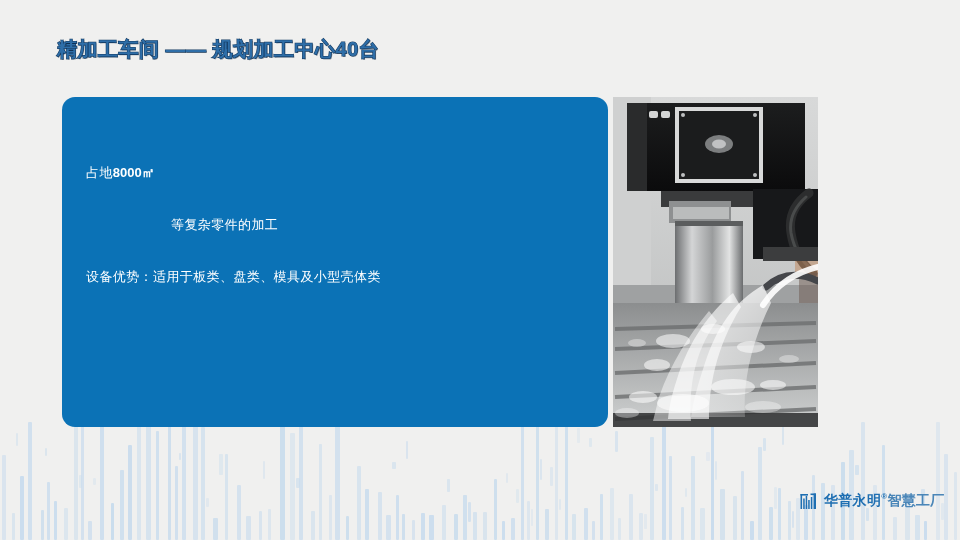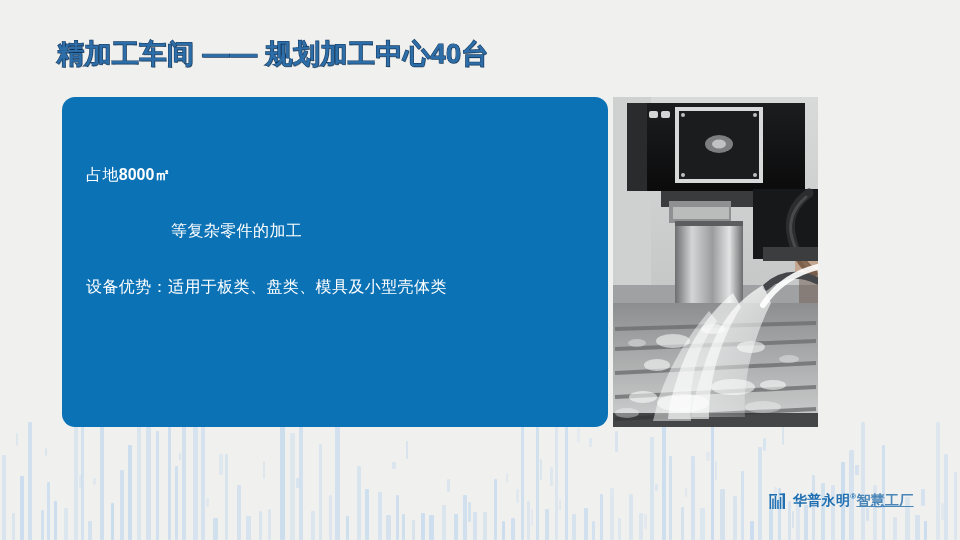--- a/index.html
+++ b/index.html
@@ -18,65 +18,65 @@
   
   #bars { position:absolute; left:0; bottom:0; width:960px; height:120px; overflow:hidden; }
   #bars i {
     position:absolute; bottom:0; display:block;
     background:#c9dced; border-radius:1px;
   }
 
   
   #title {
     position:absolute; left:57px; top:36px;
-    font-size:27px; font-weight:bold; letter-spacing:0.5px;
+    font-size:20px; font-weight:bold; letter-spacing:0.5px;
     color:#2e6ea8;
     -webkit-text-stroke:1.1px #12385f;
     paint-order: stroke fill;
     text-shadow: 0.8px 0.8px 0 rgba(10,40,70,.45);
     white-space:nowrap;
   }
 
   
   #panel {
     position:absolute; left:62px; top:97px; width:546px; height:330px;
     background:#0b72b6; border-radius:13px;
   }
   #panel-text {
     position:absolute; left:24px; top:68px; right:10px;
     color:#ffffff;
   }
   .pline {
-    font-size:16px; line-height:1.3; white-space:nowrap;
+    font-size:13px; line-height:1.3; white-space:nowrap;
     margin-bottom:35px; letter-spacing:.4px;
   }
   .pline:last-child { margin-bottom:0; }
   .pline.indent { padding-left:85px; }
   .pline b { font-weight:bold; letter-spacing:0; }
 
   
   #photo {
     position:absolute; left:613px; top:97px; width:205px; height:330px;
     overflow:hidden; background:#9a9a9a;
   }
   #photo svg { display:block; width:205px; height:330px; }
 
   
   #logo {
-    position:absolute; left:769px; top:489px; height:24px;
+    position:absolute; left:800px; top:489px; height:24px;
     display:flex; align-items:center; gap:5px;
   }
   #logo-mark { width:19px; height:19px; display:block; }
   #logo-text {
     font-size:14px; font-weight:bold; color:#1f6fb2;
     letter-spacing:.3px; white-space:nowrap;
     display:flex; align-items:flex-start;
   }
   #logo-text .reg { font-size:8px; line-height:1; position:relative; top:1px; }
-  #logo-text .sub { font-weight:bold; color:#4a86b8;text-decoration:underline; }
+  #logo-text .sub { font-weight:bold; color:#4a86b8; }
 </style>
 </head>
 <body>
 
 <div id="slide">
 
   <div id="bars">
       <i style="left: 2px; width: 4px; height: 85px; background: rgb(201, 220, 237); opacity: 0.56;"></i>
       <i style="left: 12px; width: 3px; height: 27px; background: rgb(201, 220, 237); opacity: 0.55;"></i>
       <i style="left: 16px; width: 2px; height: 13px; bottom: 94px; background: rgb(201, 220, 237); opacity: 0.46;"></i>

